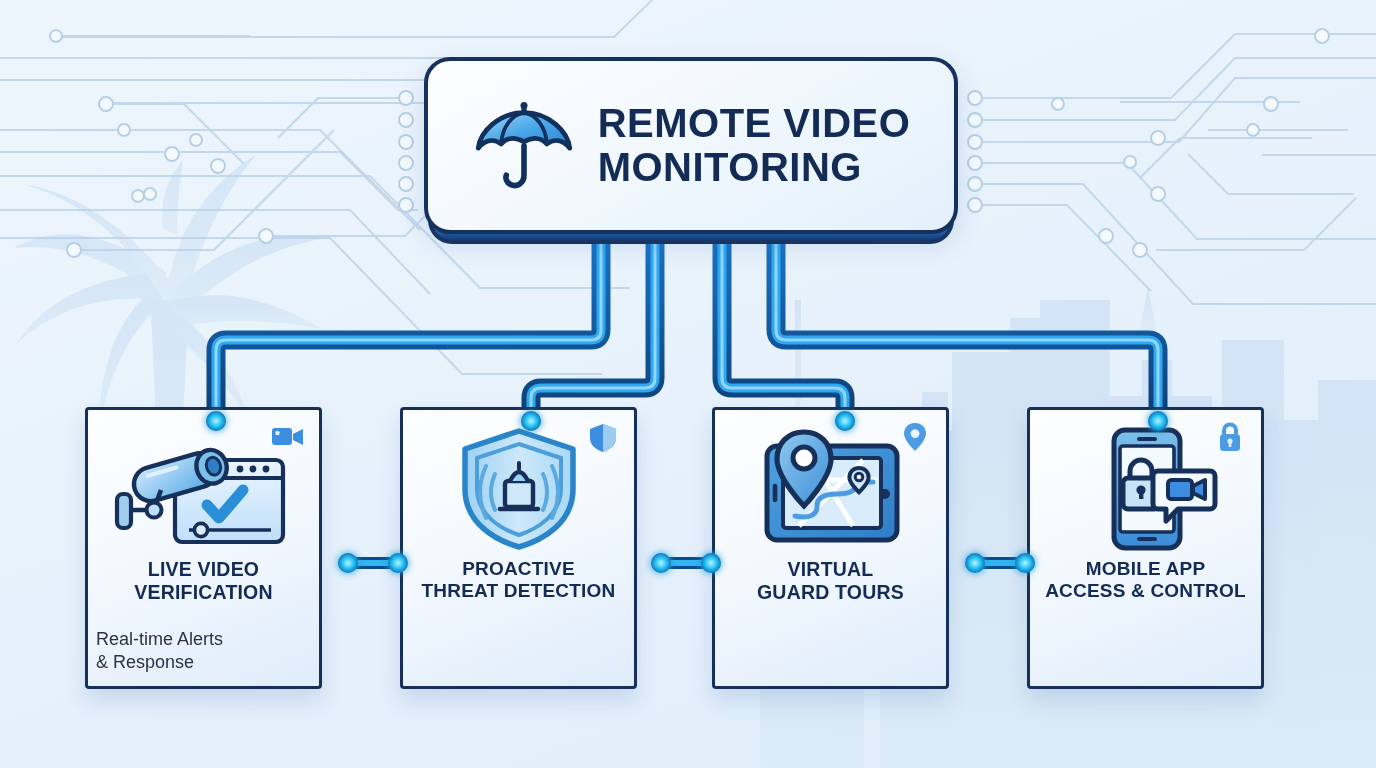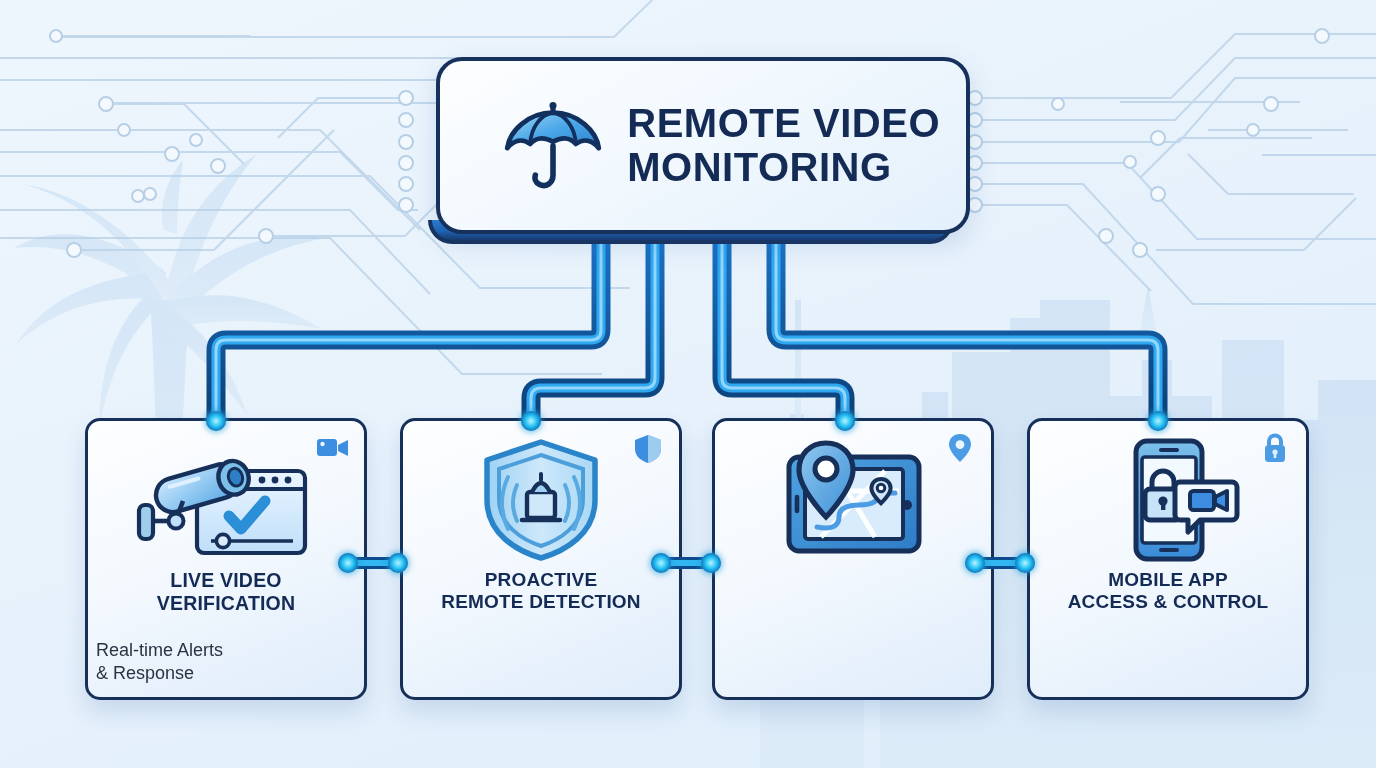--- a/index.html
+++ b/index.html
@@ -12,42 +12,41 @@
   #stage { position:absolute; inset:0; }
 
   .bg-layer { position:absolute; inset:0; pointer-events:none; }
 
   
   .header-box {
     position:absolute; left:424px; top:57px; width:534px; height:177px;
     border-radius:26px;
     background:linear-gradient(150deg,#fdfeff 0%,#f3f9fe 40%,#e3f0fb 100%);
     border:4px solid #17315d;
-    display:flex; align-items:center; justify-content:flex-end;
+    display:flex; align-items:center; justify-content:center;
     gap:22px; padding:0 26px;
     box-shadow:0 10px 26px rgba(40,95,160,.17);
     z-index:6;
-    margin-left:12px;
   }
   .header-shelf {
     position:absolute; left:428px; top:220px; width:526px; height:24px;
     border-radius:0 0 24px 24px;
     background:linear-gradient(180deg,#2b7fd4 0%,#1f63b5 55%,#16386b 100%);
     border:4px solid #17315d; border-top:none;
     z-index:5;
   }
   .header-title {
     font-size:40px; font-weight:bold; line-height:1.08;
     color:#132b55; letter-spacing:.5px; white-space:pre-line;
   }
 
   
   .card {
-    position:absolute; top:418px; width:282px; height:282px;
-    border-radius:15px;
+    position:absolute; top:407px; width:237px; height:282px;
+    border-radius:4px;
     background:linear-gradient(158deg,#fdfeff 0%,#f4f9fe 45%,#dfecfa 100%);
     border:3px solid #16305a;
     box-shadow:0 12px 22px rgba(45,95,160,.16);
     z-index:6; overflow:hidden;
   }
   .card.c1 { left:85px;  }
   .card.c2 { left:400px; }
   .card.c3 { left:712px; }
   .card.c4 { left:1027px;padding-left:24px; }
 
@@ -314,21 +313,21 @@
 
         <g fill="none" stroke="#5aa9e0" stroke-width="4" stroke-linecap="round">
           <path d="M40 48 q-8 18 0 36"></path>
             <path d="M31 40 q-12 26 0 52"></path>
           <path d="M88 48 q8 18 0 36"></path>
             <path d="M97 40 q12 26 0 52"></path>
         </g>
       </svg>
     </div>
     <div class="card-title">PROACTIVE
-REMOTE DETECTION</div>
+THREAT DETECTION</div>
   </div>
 
   <div class="card c3">
     <svg class="card-badge" viewBox="0 0 34 30">
       <path d="M17 1 c-6.5 0 -11 4.6 -11 10.6 C6 19 17 29 17 29 S28 19 28 11.6 C28 5.6 23.5 1 17 1 Z" fill="#4b9ce5"></path>
       <circle cx="17" cy="11.6" r="4.4" fill="#eaf5ff"></circle>
     </svg>
     <div class="card-icon">
       <svg width="152" height="122" viewBox="0 0 152 122">
         <defs>
@@ -356,20 +355,22 @@
 
         <path d="M40 88 q22 4 22 -10 q0 -12 20 -12 q20 0 20 -12 h16" fill="none" stroke="#4b9ce5" stroke-width="5" stroke-linecap="round"></path>
 
         <path d="M104 40 c-5.6 0 -9.6 4 -9.6 9.2 c0 6.4 9.6 15 9.6 15 s9.6 -8.6 9.6 -15 c0 -5.2 -4 -9.2 -9.6 -9.2 Z" fill="#cfe6f8" stroke="#16305a" stroke-width="4"></path>
         <circle cx="104" cy="49" r="3.8" fill="#fff" stroke="#16305a" stroke-width="3"></circle>
 
         <path d="M49 4 C33 4 22 15.5 22 31 C22 50 49 78 49 78 S76 50 76 31 C76 15.5 65 4 49 4 Z" fill="url(#g3b)" stroke="#16305a" stroke-width="5.2"></path>
         <circle cx="49" cy="30" r="11" fill="#ffffff" stroke="#16305a" stroke-width="5"></circle>
       </svg>
     </div>
+    <div class="card-title">VIRTUAL
+GUARD TOURS</div>
   </div>
 
   <div class="card c4">
     <svg class="card-badge" viewBox="0 0 34 30">
       <path d="M11 12 V8.5 a6 6 0 0 1 12 0 V12" fill="none" stroke="#4b9ce5" stroke-width="4"></path>
       <rect x="7" y="12" width="20" height="17" rx="3.5" fill="#4b9ce5"></rect>
       <circle cx="17" cy="19" r="2.6" fill="#dff0ff"></circle>
       <rect x="15.7" y="19" width="2.6" height="6" fill="#dff0ff"></rect>
     </svg>
     <div class="card-icon">

